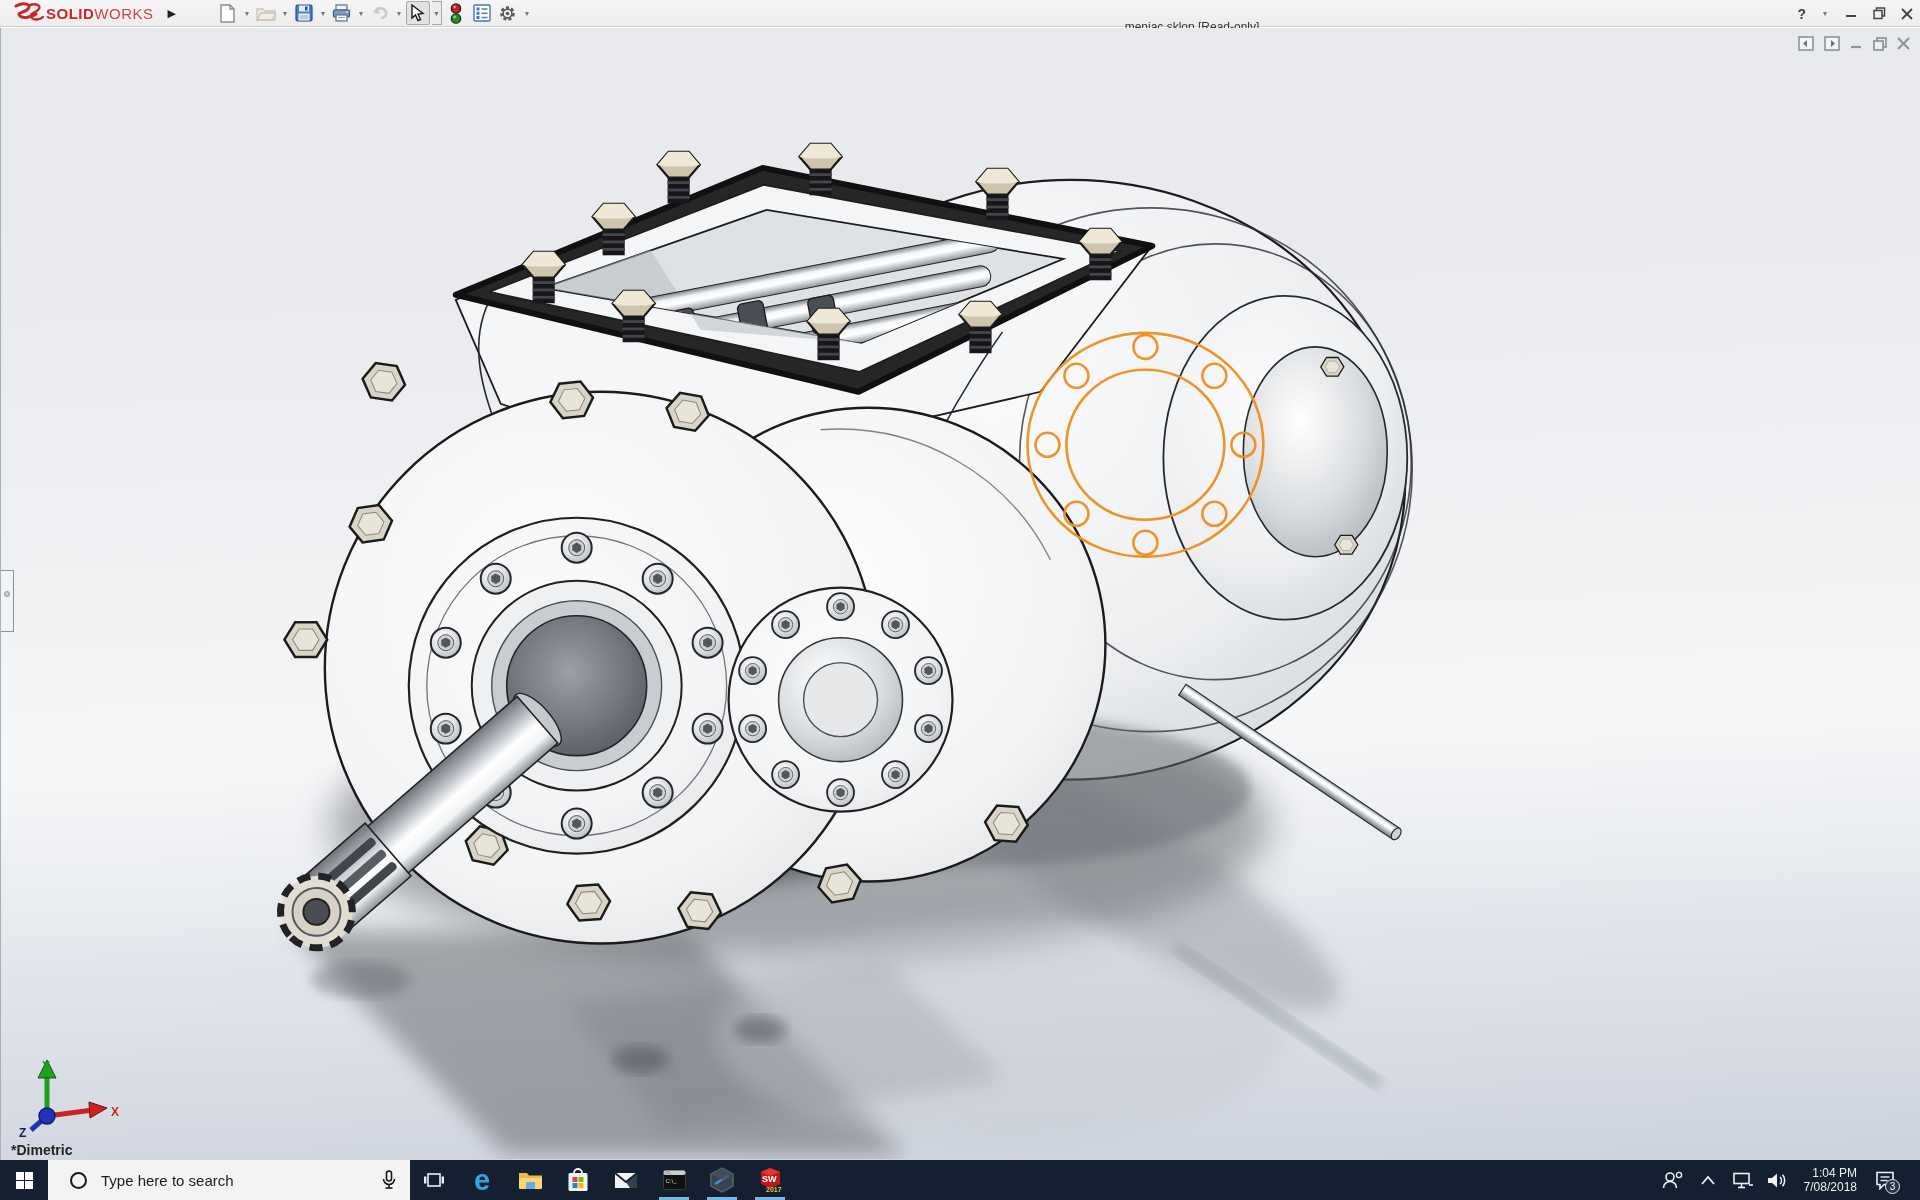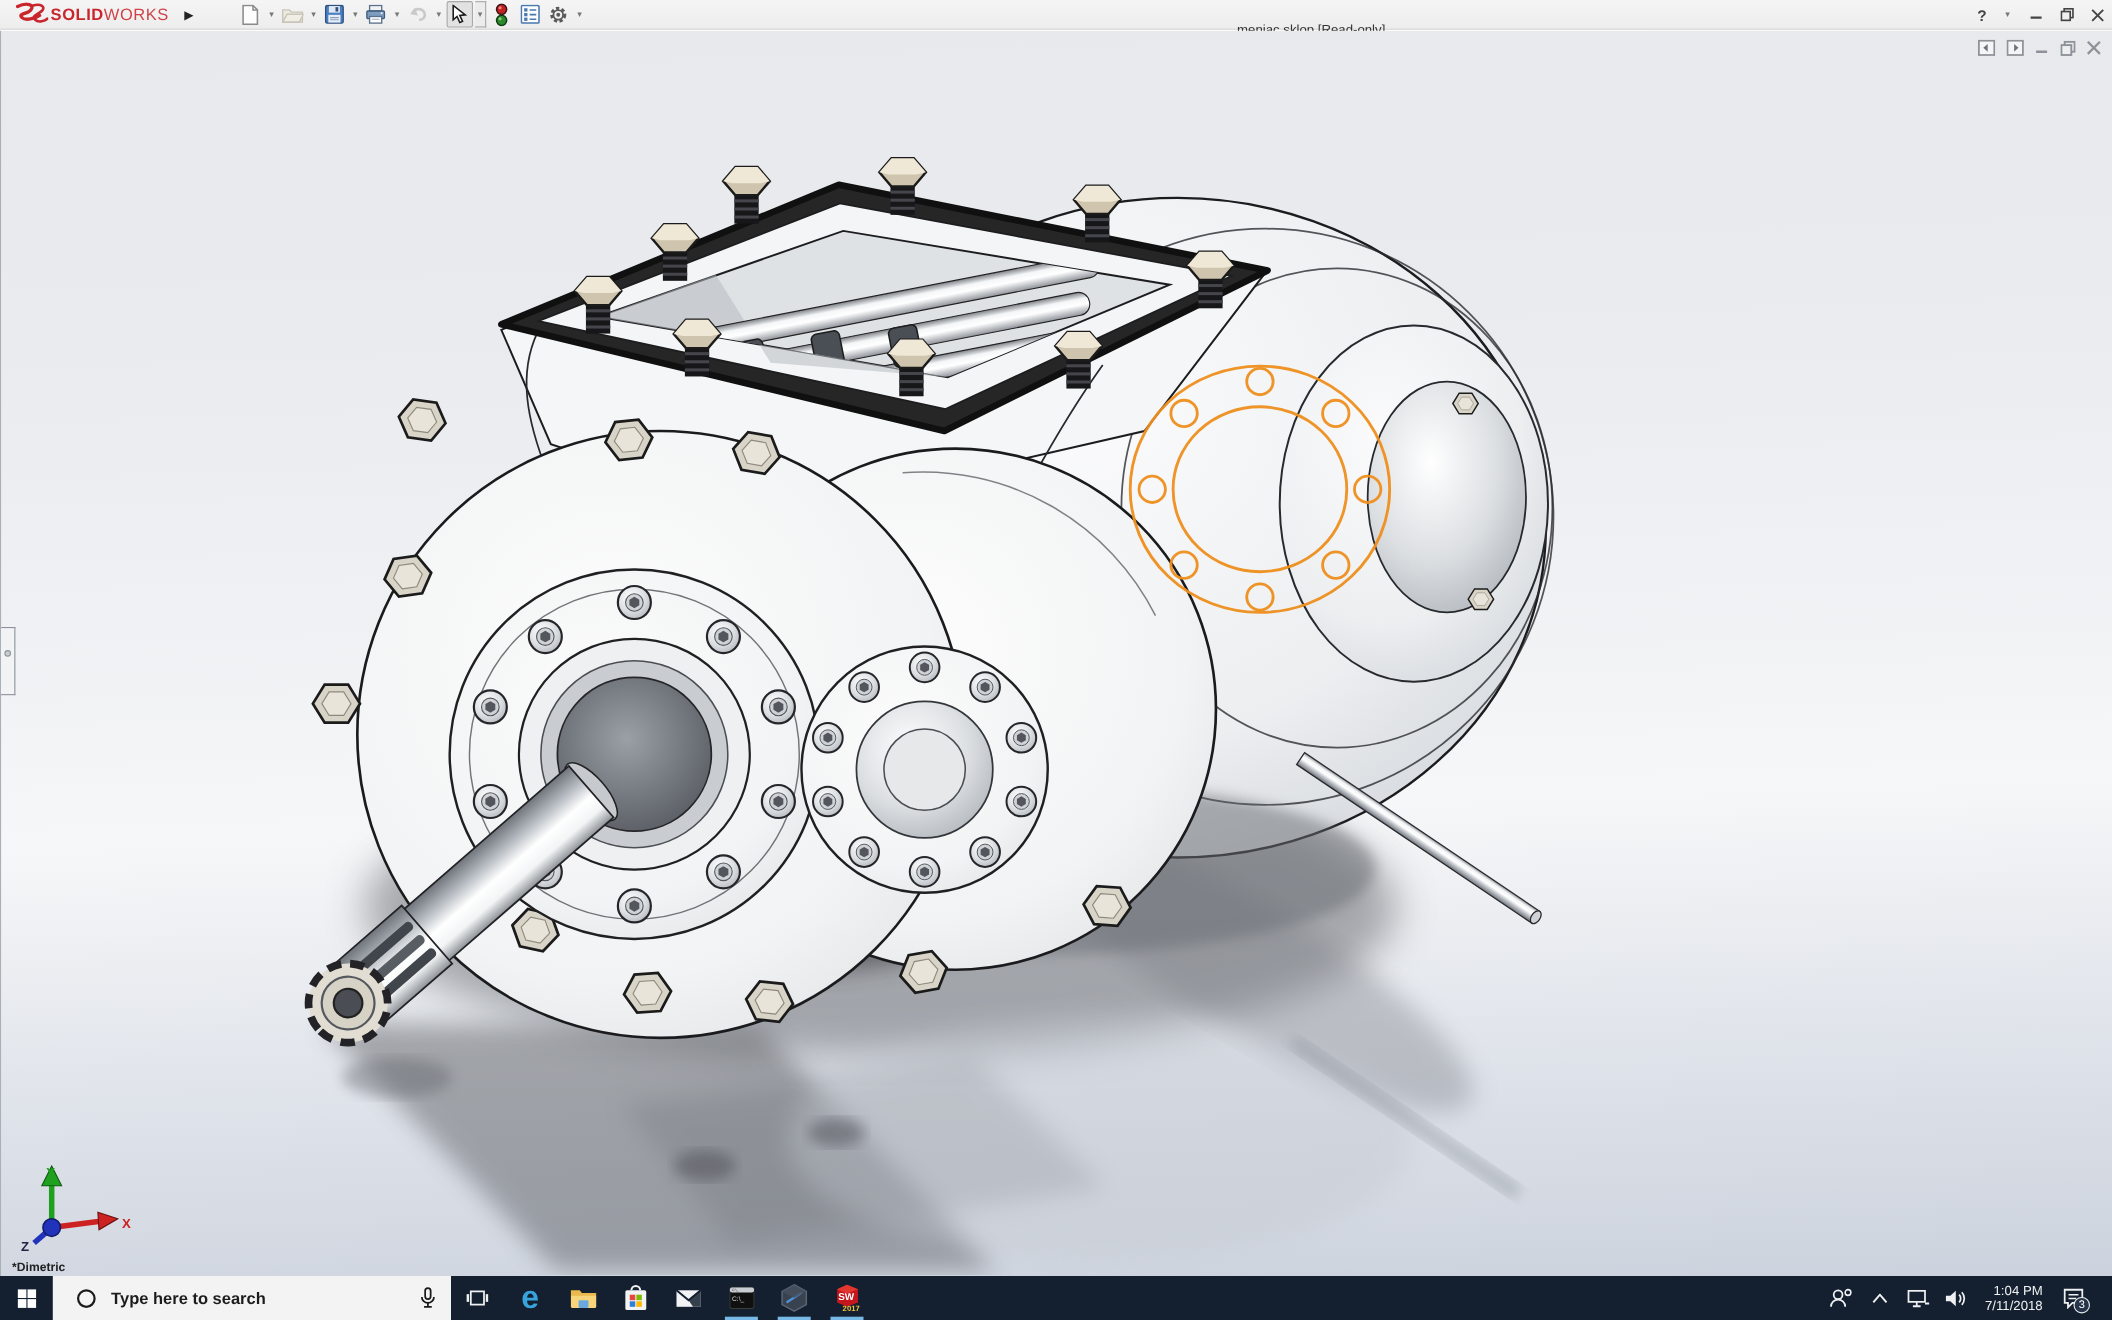--- a/index.html
+++ b/index.html
@@ -34,35 +34,35 @@
   
   .viewport { position:absolute; top:28px; left:0; width:1920px; height:1132px;
     background:linear-gradient(178deg,#e7e9ec 0%,#e9ebee 25%,#f2f3f5 52%,#f6f7f8 62%,#dfe3ea 82%,#ccd2dd 100%);
     border-left:1px solid #aab0b8; }
   .doc-controls { position:absolute; top:8px; right:10px; display:flex; gap:10px;
     align-items:center; }
   .panel-tab { position:absolute; left:0; top:542px; width:13px; height:62px;
     background:#f2f3f5; border:1px solid #8d939b; border-left:none; }
   .panel-tab .dot { position:absolute; left:3px; top:20px; width:6px; height:6px;
     border-radius:50%; background:#c9ccd0; border:1px solid #8d939b; }
-  .view-label { position:absolute; left:10px; bottom:2px; font-size:11px; font-weight:bold;
+  .view-label { position:absolute; left:10px; bottom:2px; font-size:14px; font-weight:bold;
     color:#222; }
   #model-svg { position:absolute; inset:0; }
   #triad-svg { position:absolute; left:14px; bottom:22px; }
   .triad-lbl { font-size:12px; font-weight:bold; }
 
   
   .taskbar { position:absolute; left:0; bottom:0; width:1920px; height:40px;
     background:#14202f; display:flex; align-items:stretch; color:#eef0f2; }
   .tb-start { width:48px; display:flex; align-items:center; justify-content:center; }
   .tb-search { width:362px; background:#f3f3f3; display:flex; align-items:center;
     color:#1f1f1f; position:relative; }
   .tb-search .ring { width:17px; height:17px; border:2.5px solid #1a1a1a; border-radius:50%;
     margin-left:22px; }
-  .tb-search .ph { margin-left:14px; font-size:15px; color:#1c1c1c;font-weight:bold; }
+  .tb-search .ph { margin-left:14px; font-size:15px; color:#1c1c1c; }
   .tb-search .mic { position:absolute; right:14px; }
   .tb-app { width:48px; position:relative; display:flex; align-items:center;
     justify-content:center; }
   .run-line { position:absolute; bottom:0; left:9px; width:30px; height:3px;
     background:#76b9e6; }
   .tb-tray { margin-left:auto; display:flex; align-items:center; gap:9px; padding-right:20px; }
   .tray-ic { width:26px; display:flex; align-items:center; justify-content:center; }
   .clock { text-align:right; font-size:12px; line-height:14px; padding:0 4px; }
   .ac-wrap { position:relative; width:30px; height:40px; display:flex; align-items:center;
     justify-content:center; }
@@ -550,21 +550,21 @@
         </svg>
       </span>
       <span class="tray-ic">
         <svg width="21" height="17" viewBox="0 0 21 17">
           <polygon points="1,6 5,6 10,1.5 10,15.5 5,11 1,11" fill="#eef0f2"></polygon>
           <path d="M13 5 a5 5 0 0 1 0 7 M15.5 2.8 a8.5 8.5 0 0 1 0 11.4" fill="none" stroke="#eef0f2" stroke-width="1.6"></path>
         </svg>
       </span>
       <span class="clock">
         <div>1:04 PM</div>
-        <div>7/11/2018</div>
+        <div>7/08/2018</div>
       </span>
       <span class="ac-wrap">
         <svg width="20" height="19" viewBox="0 0 20 19">
           <path d="M2 1.5 h16 v12 h-9 l-4 4 v-4 h-3 z" fill="none" stroke="#eef0f2" stroke-width="1.6"></path>
           <line x1="5.5" y1="6" x2="14.5" y2="6" stroke="#eef0f2" stroke-width="1.4"></line>
           <line x1="5.5" y1="9.5" x2="12.5" y2="9.5" stroke="#eef0f2" stroke-width="1.4"></line>
         </svg>
         <span class="ac-badge">3</span>
       </span>
     </div>

